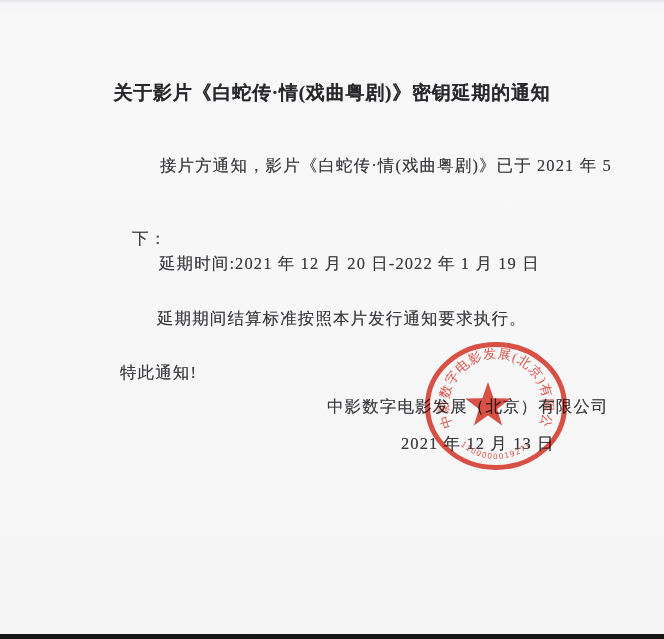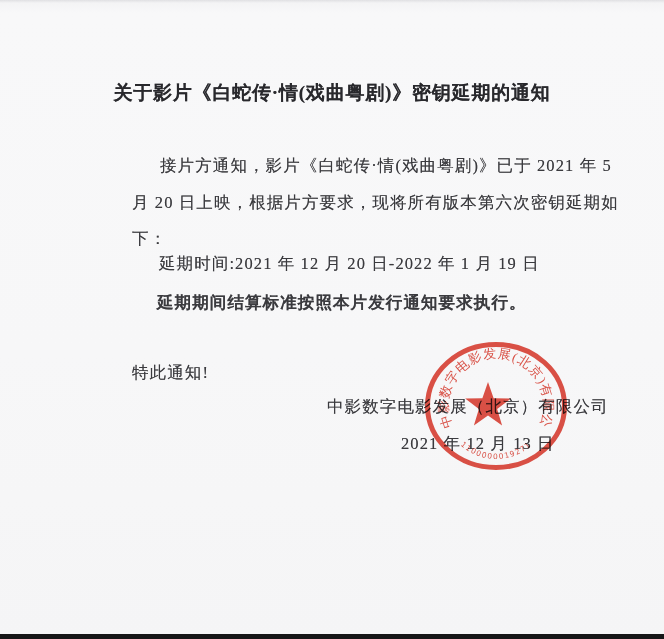--- a/index.html
+++ b/index.html
@@ -32,22 +32,22 @@
     letter-spacing: 0.8px;
     color: #28282c;
     text-shadow: 0 0 0.6px rgba(30,30,34,0.6);
     white-space: nowrap;
   }
   .salutation   { left: 106px; top: 119px; }
   .para-line-1  { left: 160px; top: 155px; }
   .para-line-2  { left: 132px; top: 192px; }
   .para-line-3  { left: 132px; top: 228px; }
   .detail-1     { left: 159px; top: 253px; }
-  .detail-2     { left: 157px; top: 292px; font-weight: bold; }
-  .closing      { left: 132px; top: 362px; }
+  .detail-2     { left: 157px; top: 308px; }
+  .closing      { left: 120px; top: 362px; }
   .sig-company  { left: 327px; top: 396px; }
   .sig-date     { left: 401px; top: 433px; }
   .stamp-svg {
     position: absolute;
     left: 420px;
     top: 336px;
     width: 153px;
     height: 141px;
     opacity: 0.88;
     mix-blend-mode: multiply;
@@ -69,21 +69,20 @@
 <body>
 
 <div class="page">
 
   <div class="scan-shade-top"></div>
 
   <div class="doc-title">关于影片《白蛇传·情(戏曲粤剧)》密钥延期的通知</div>
 
 
   <div class="line para-line-1">接片方通知，影片《白蛇传·情(戏曲粤剧)》已于 2021 年 5</div>
-  <div class="line para-line-2">月 20 日上映，根据片方要求，现将所有版本第六次密钥延期如</div>
   <div class="line para-line-3">下：</div>
 
   <div class="line detail-1">延期时间:2021 年 12 月 20 日-2022 年 1 月 19 日</div>
   <div class="line detail-2">延期期间结算标准按照本片发行通知要求执行。</div>
 
   <div class="line closing">特此通知!</div>
 
   <div class="line sig-company">中影数字电影发展（北京）有限公司</div>
   <div class="line sig-date">2021 年 12 月 13 日</div>
 

